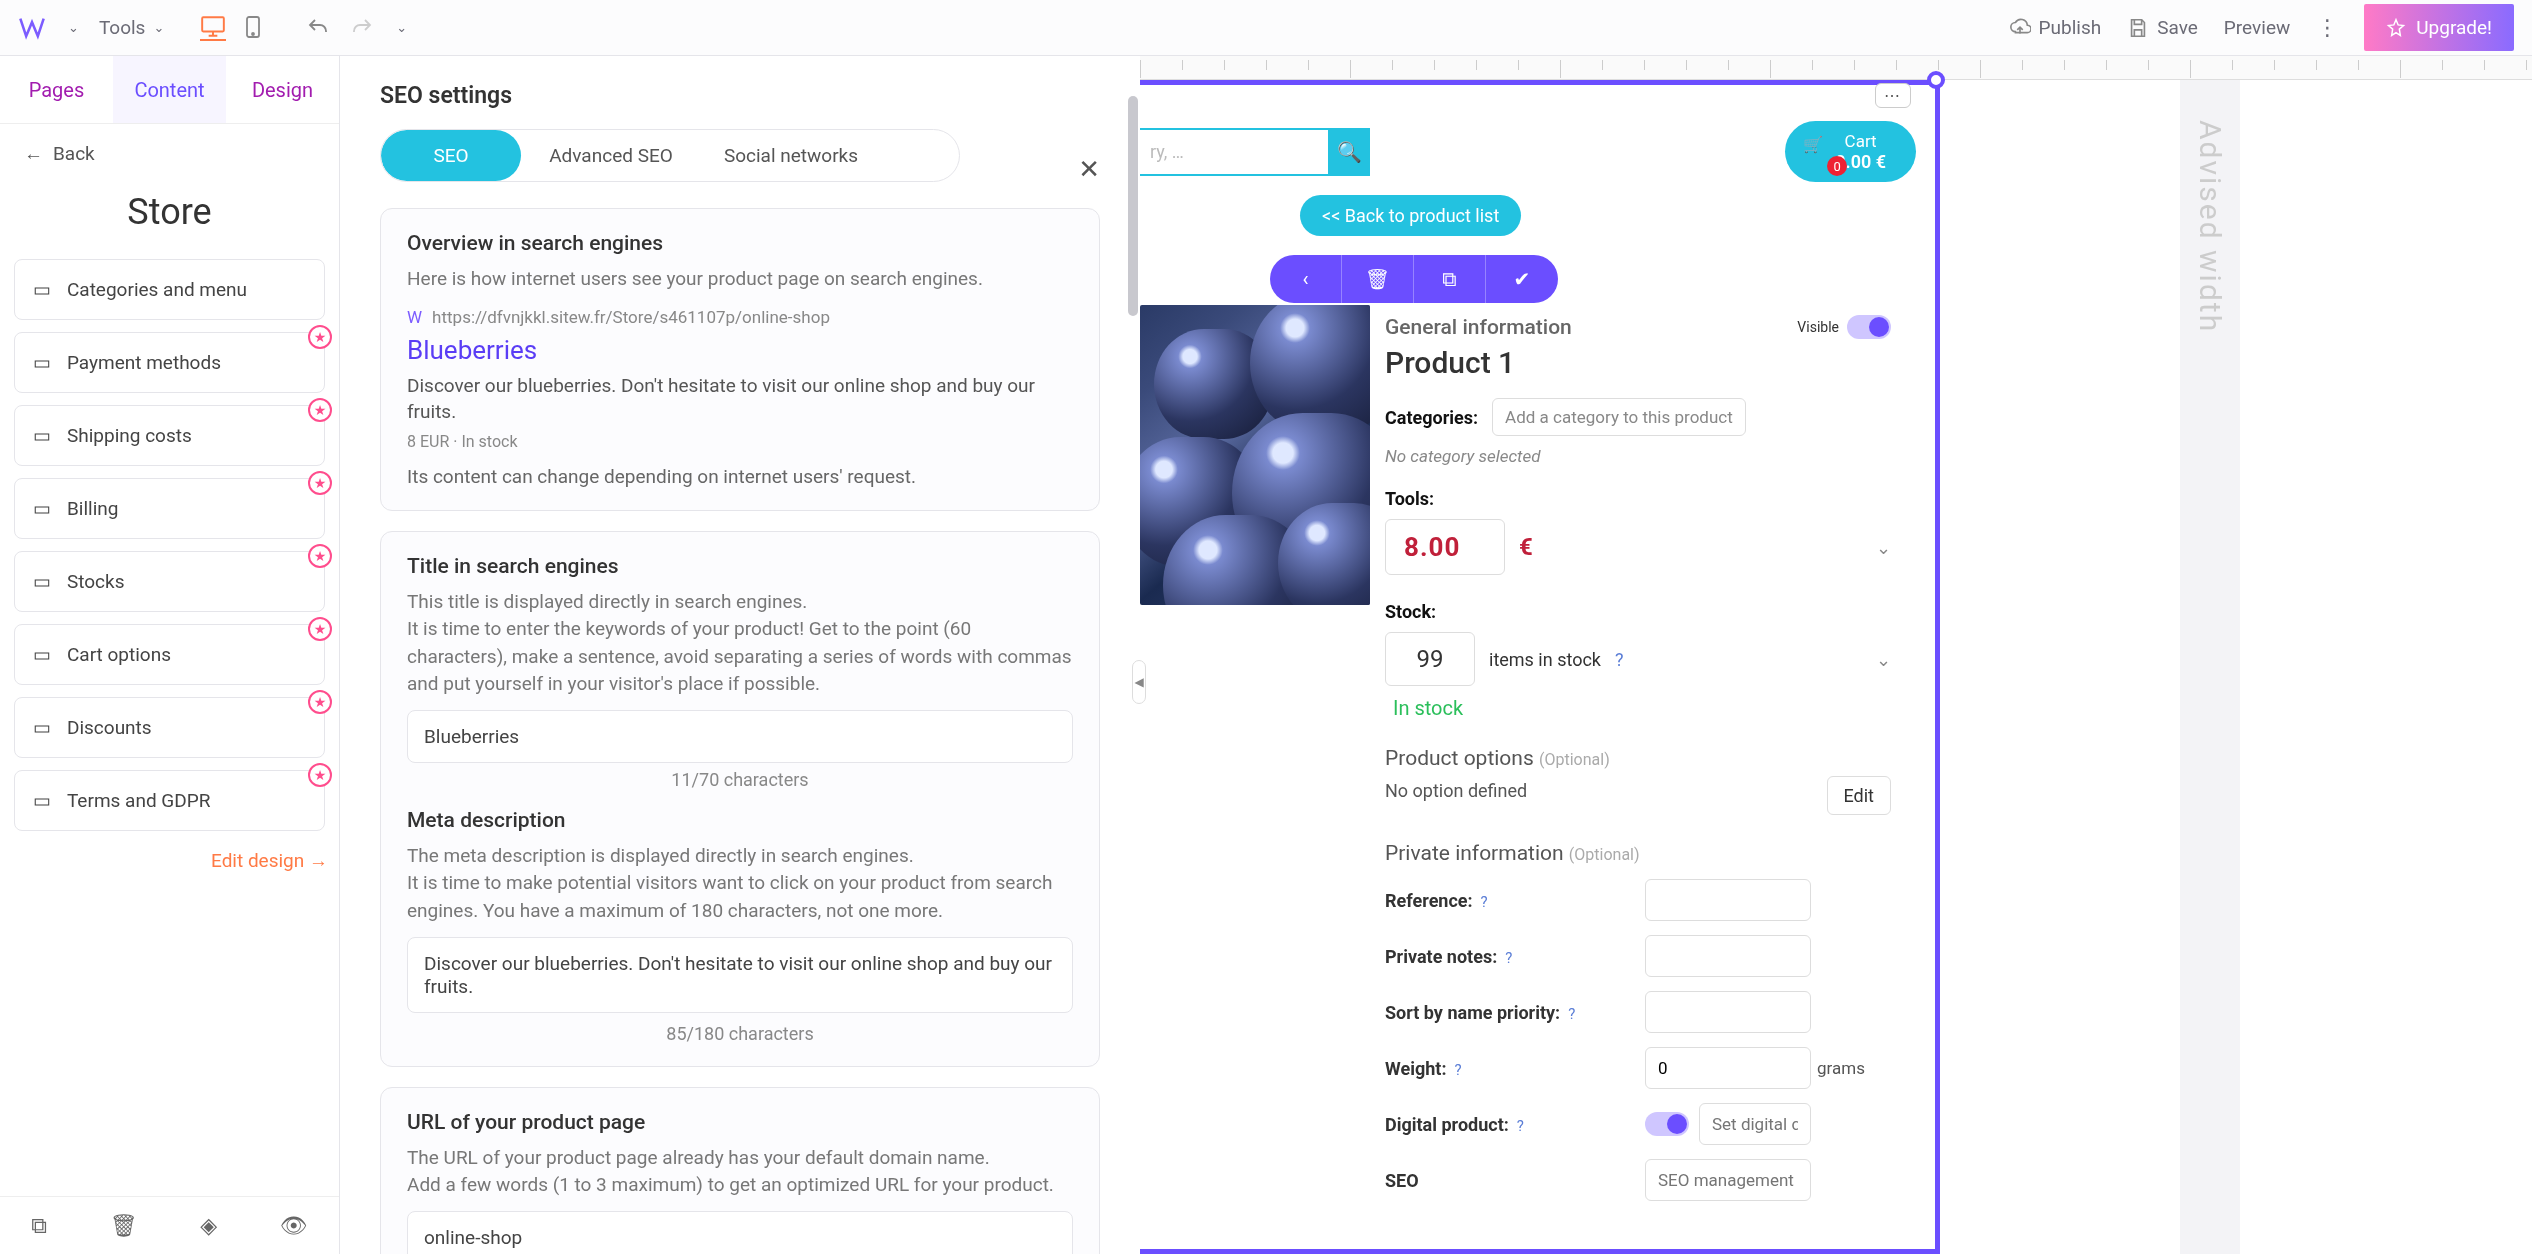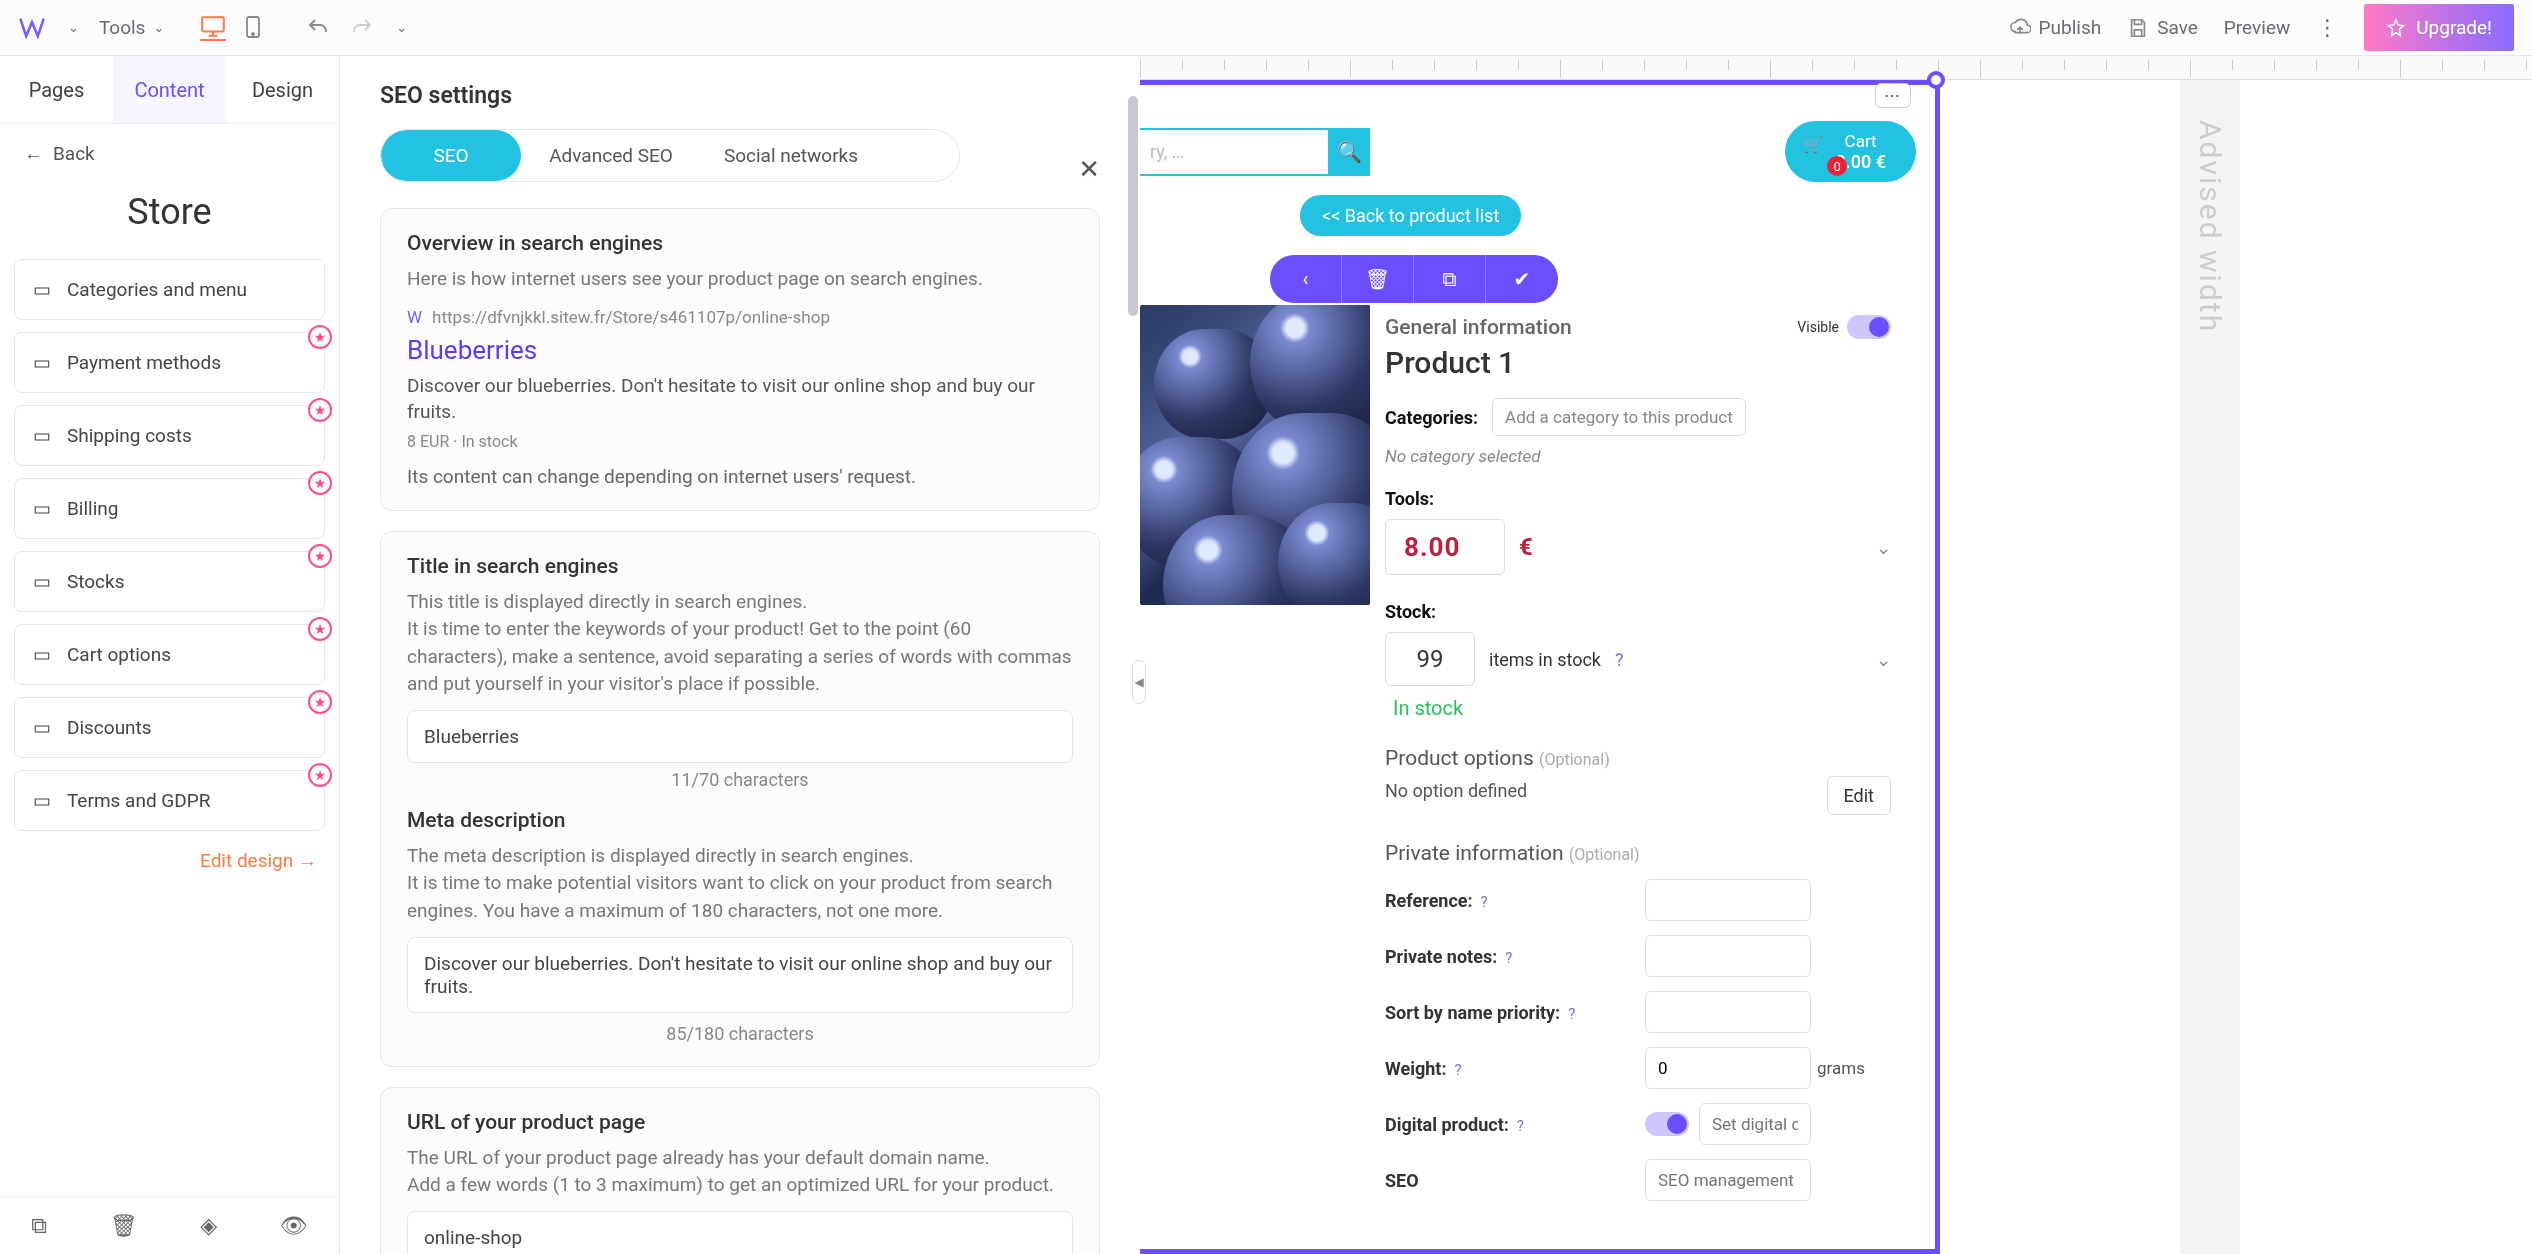--- a/index.html
+++ b/index.html
@@ -9,28 +9,28 @@
 .tb-btn{display:flex;align-items:center;gap:6px;cursor:pointer;color:#6b6b76}
 .chev{font-size:13px;margin-left:2px}
 .device-icons{display:flex;gap:18px;margin-left:16px}
 .device-icons .active{color:#ff7a45;border-bottom:2px solid #ff7a45;padding-bottom:2px}
 .tb-right{margin-left:auto;display:flex;align-items:center;gap:26px}
 .tb-right .itm{display:flex;align-items:center;gap:8px;color:#6b6b76}
 .upgrade{background:linear-gradient(90deg,#ff7ac6,#8a6bff);color:#fff;padding:12px 22px;border-radius:2px;display:flex;align-items:center;gap:10px;font-size:19px}
 .main{display:flex;height:calc(100% - 56px)}
 .leftcol{width:340px;background:#fff;border-right:1px solid #e5e5ea;display:flex;flex-direction:column}
 .tabs{display:flex;height:68px;border-bottom:1px solid #eee}
-.tabs div{flex:1;display:flex;align-items:center;justify-content:center;font-size:20px;color:#404040}
+.tabs div{flex:1;display:flex;align-items:center;justify-content:center;font-size:20px;color:#a21caf}
 .tabs .active{color:#6b4eff;background:#f7f5ff}
 .back-row{padding:18px 24px;display:flex;align-items:center;gap:10px;color:#555;font-size:19px}
 .store-title{text-align:center;font-size:36px;color:#333;padding:8px 0 26px}
 .nav-list{padding:0 14px;display:flex;flex-direction:column;gap:12px}
 .nav-item{border:1px solid #e5e5ea;border-radius:8px;padding:18px 18px;display:flex;align-items:center;gap:16px;font-size:19px;color:#444;position:relative}
 .nav-item .badge{position:absolute;right:-8px;top:-8px;width:24px;height:24px;border-radius:50%;border:2px solid #ff4d8d;display:flex;align-items:center;justify-content:center;color:#ff4d8d;font-size:14px;background:#fff}
-.edit-design{text-align:right;padding:18px 22px;color:#ff7a45;font-size:19px}
+.edit-design{text-align:right;padding:18px 11px;color:#ff7a45;font-size:19px}
 .left-foot{margin-top:auto;display:flex;justify-content:space-around;padding:16px 0;color:#666;font-size:22px;border-top:1px solid #eee}
 .midcol{width:800px;background:#fff;position:relative;overflow-y:auto;padding:26px 40px 40px 40px}
 .midcol::-webkit-scrollbar{width:10px}
 .mid-hdr{display:flex;align-items:center;margin-bottom:20px}
 .mid-hdr h2{font-size:23px;font-weight:600;color:#333}
 .close-x{margin-left:auto;font-size:26px;color:#555;cursor:pointer}
 .seo-tabs{display:flex;border:1px solid #e5e5ea;border-radius:34px;overflow:hidden;width:580px;margin-bottom:26px}
 .seo-tabs div{padding:14px 0;text-align:center;font-size:19px;color:#555}
 .seo-tabs .t1{width:140px;background:#23c2e0;color:#fff;border-radius:34px}
 .seo-tabs .t2{width:180px}

